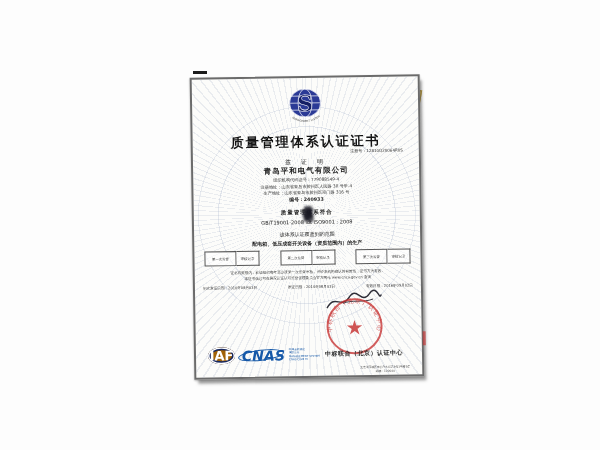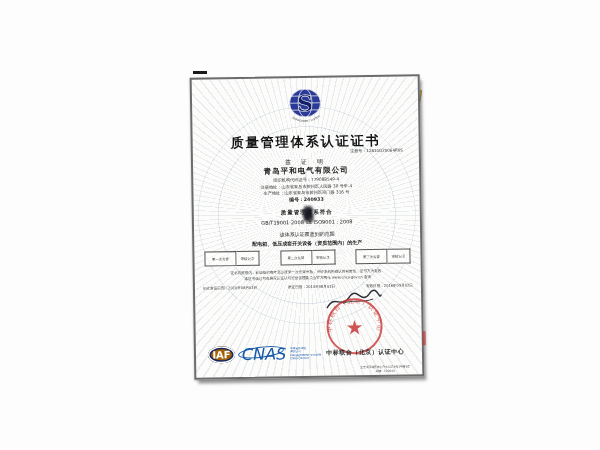--- a/index.html
+++ b/index.html
@@ -37,24 +37,24 @@
   .datesrow{position:absolute;top:207px;left:8px;right:8px;display:flex;justify-content:space-between;
         font-size:3.6px;color:#333;}
   .overprint{position:absolute;left:50%;top:118px;transform:translateX(-50%);
         writing-mode:vertical-rl;text-orientation:upright;font-size:11px;font-weight:bold;
         color:rgba(25,25,35,.72);letter-spacing:1px;filter:blur(.8px);
         font-family:"DejaVu Serif","Liberation Serif",serif;}
   .sig{position:absolute;left:128px;top:212px;}
   .stamp{position:absolute;left:128px;top:218px;opacity:.9;}
   .footer{position:absolute;left:12px;right:10px;bottom:13px;display:flex;align-items:center;gap:5px;}
   .iaf{width:27px;height:17px;background:#a16207;border-radius:50%;display:flex;align-items:center;
-       justify-content:center;color:#fff;font-weight:bold;font-size:10px;
+       justify-content:center;color:#fff;font-weight:bold;font-size:13px;
        box-shadow:inset 0 0 0 1.5px #fff, inset 0 0 0 3px #16275f;flex:0 0 auto;}
   .cnaswrap{display:flex;align-items:center;gap:2px;flex:0 0 auto;}
-  .cnas{font-size:16px;font-weight:normal;font-style:italic;color:#1558a8;position:relative;padding:0 2px;}
+  .cnas{font-size:14px;font-weight:bold;font-style:italic;color:#1558a8;position:relative;padding:0 2px;}
   .cnas::before{content:"";position:absolute;left:-2px;top:2px;width:44px;height:9px;border:1px solid #1558a8;
        border-radius:50%;transform:rotate(-6deg);}
   .cnaslines{font-size:2.7px;color:#1558a8;line-height:1.3;text-align:left;}
   .issuer{font-size:6px;font-weight:bold;color:#262626;letter-spacing:.5px;white-space:nowrap;}
   .address{position:absolute;right:12px;bottom:2px;font-size:2.8px;color:#444;text-align:center;line-height:1.5;}
   .redtick{position:absolute;right:-4px;top:255px;width:3px;height:14px;background:rgba(200,40,40,.6);}
 </style>
 </head>
 <body>
 

